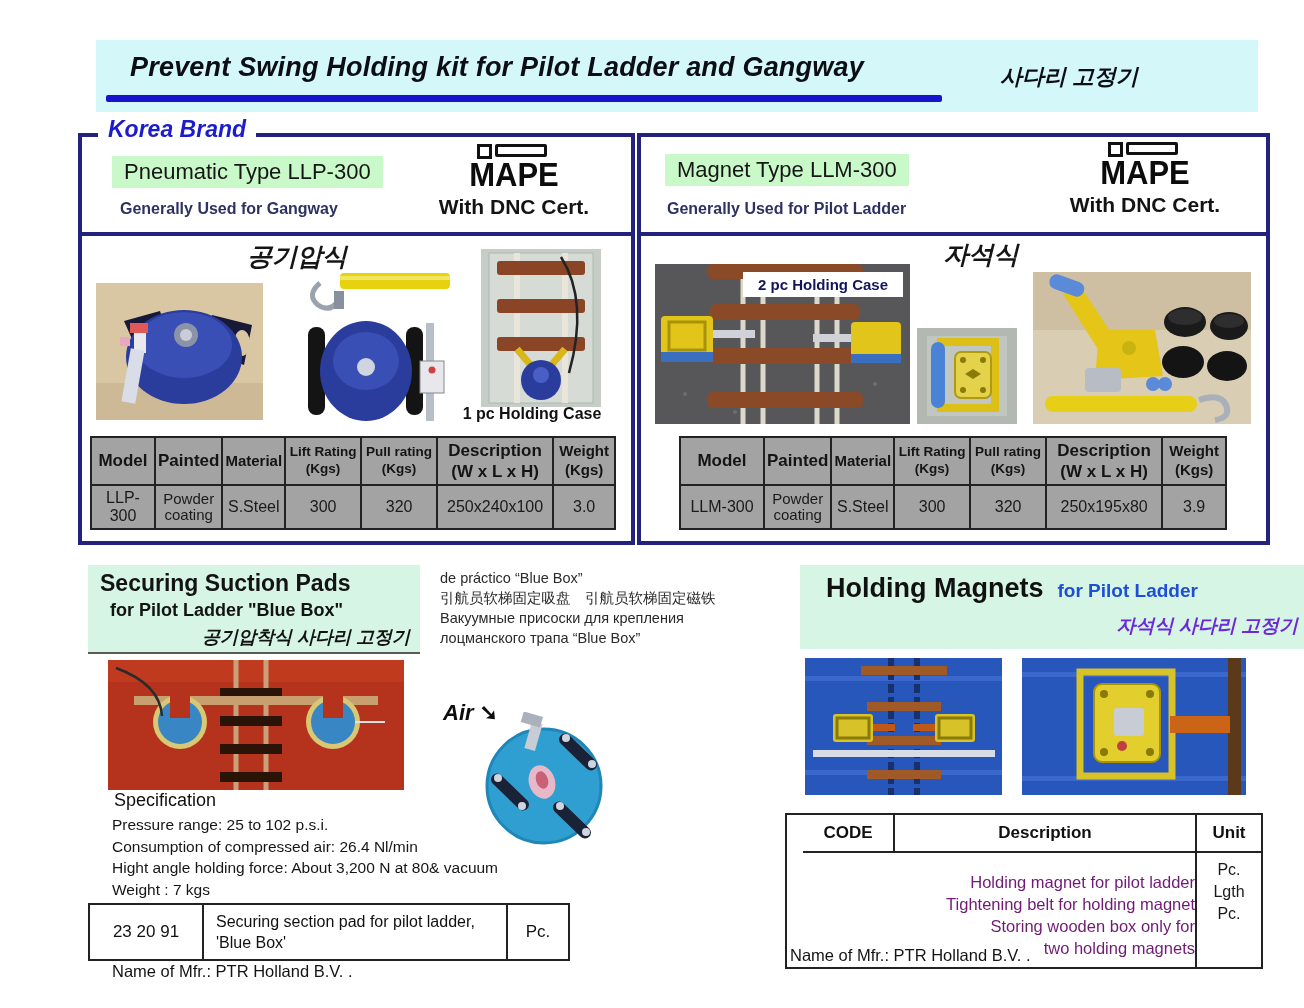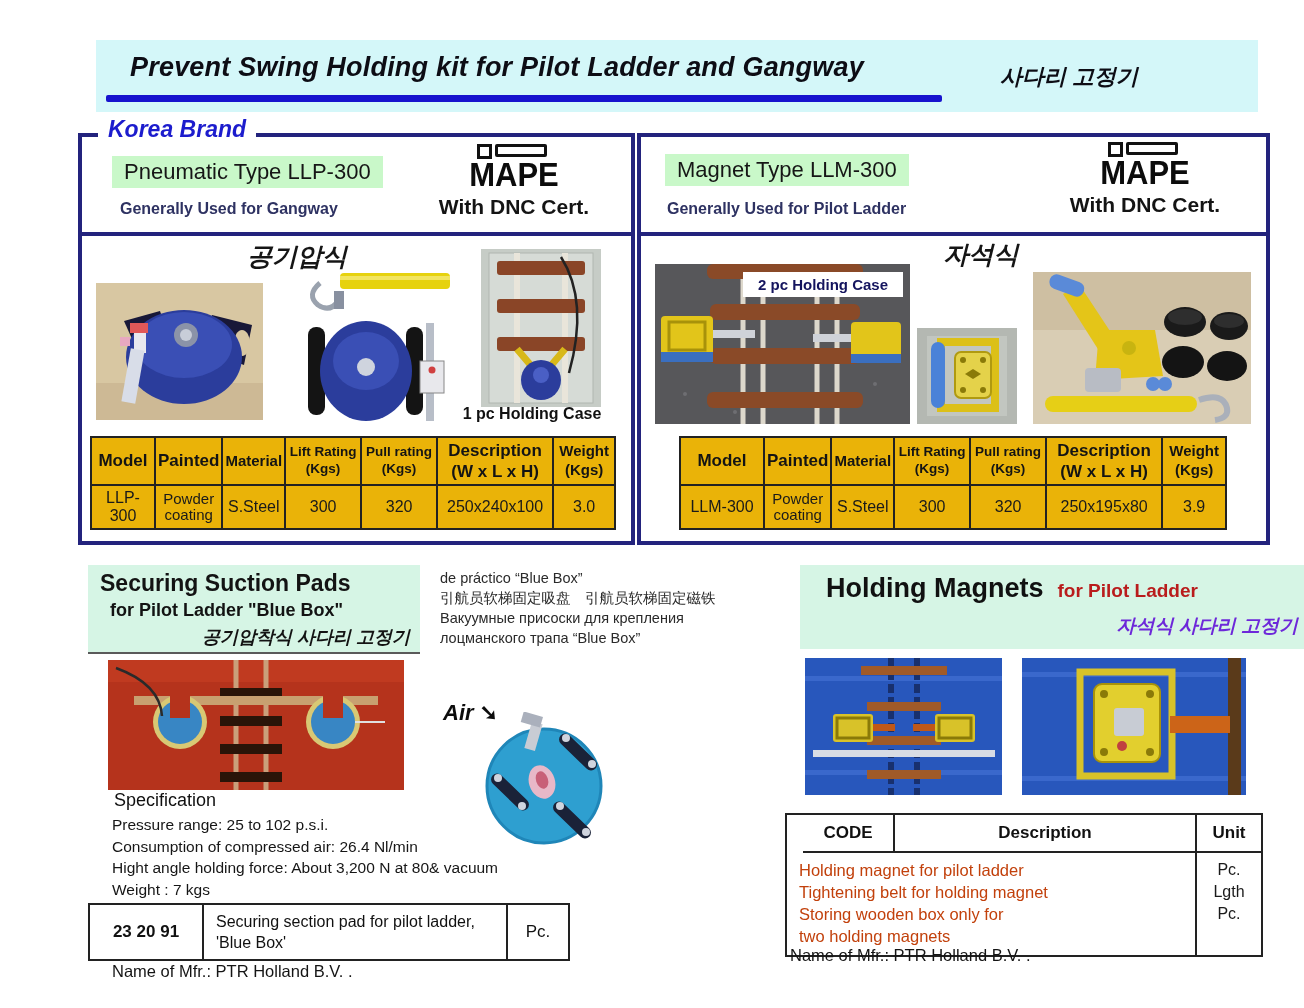--- a/index.html
+++ b/index.html
@@ -32,21 +32,21 @@
   .cert{font-size:21px;font-weight:bold;color:#141414;margin-top:5px;}
   .panel-body{position:relative;height:301px;}
   .kr-heading{position:absolute;font-size:25px;font-style:italic;font-weight:bold;color:#151515;}
   .case-caption{position:absolute;font-size:16px;font-weight:bold;color:#111;text-align:center;}
   .photo{position:absolute;overflow:hidden;}
   .photo svg{display:block;}
   .photo-label{position:absolute;background:#fff;color:#14145e;font-weight:bold;font-size:15px;
                text-align:center;line-height:25px;height:25px;}
 
   
-  table.spec{border-collapse:collapse;position:absolute;background:#eab308;}
+  table.spec{border-collapse:collapse;position:absolute;background:#a3a3a3;}
   table.spec th,table.spec td{border:2px solid #222;text-align:center;white-space:pre-line;padding:1px 2px;}
   table.spec th{font-size:13.5px;font-weight:bold;line-height:1.25;height:44px;color:#141414;}
   table.spec th.lg{font-size:17px;}
   table.spec th.md{font-size:15px;}
   table.spec td{font-size:16px;height:40px;color:#1a1a1a;line-height:1.1;}
   table.spec td.sm{font-size:15px;}
 
   
   .sec-head{background:#d6f5e5;}
   .sl-head{left:88px;top:565px;width:332px;height:87px;border-bottom:2px solid #5a5a5a;}
@@ -54,45 +54,45 @@
   .sl-t2{position:absolute;left:22px;top:35px;font-size:18px;font-weight:bold;color:#131313;}
   .sl-kr{position:absolute;right:10px;top:60px;font-size:18px;font-weight:bold;font-style:italic;color:#131313;}
   .translations{left:440px;top:568px;width:370px;font-size:14.5px;color:#2a2a2a;line-height:20px;}
   .translations div{white-space:nowrap;}
   .air-label{left:443px;top:700px;font-size:22px;font-weight:bold;font-style:italic;color:#0c0c0c;}
   .air-arrow{font-style:normal;font-size:22px;margin-left:6px;}
   .spec-title{left:114px;top:790px;font-size:18px;color:#101010;}
   .spec-lines{left:112px;top:814px;font-size:15.5px;color:#161616;line-height:21.5px;}
   .order-tbl{left:88px;top:903px;width:478px;height:54px;border:2px solid #222;display:flex;background:#fff;}
   .oc{display:flex;align-items:center;justify-content:center;}
-  .oc-code{width:112px;border-right:2px solid #222;font-size:17px;font-weight:bold;}
+  .oc-code{width:112px;border-right:2px solid #222;font-size:17px;font-weight:normal;}
   .oc-desc{flex:1;border-right:2px solid #222;font-size:16px;justify-content:flex-start;
            padding-left:12px;white-space:pre-line;line-height:21px;}
   .oc-unit{width:60px;font-size:17px;}
   .mfr{font-size:16.5px;color:#141414;}
   .mfr-l{left:112px;top:962px;}
   .mfr-r{left:790px;top:946px;}
 
   
   .sr-head{left:800px;top:565px;width:542px;height:84px;}
   .sr-line1{position:absolute;left:26px;top:8px;display:flex;align-items:baseline;}
   .sr-t1{font-size:27px;font-weight:bold;color:#111;}
-  .sr-t2{font-size:19px;font-weight:bold;color:#b91c1c;margin-left:14px;}
+  .sr-t2{font-size:19px;font-weight:bold;color:#1d4ed8;margin-left:14px;}
   .sr-kr{position:absolute;right:44px;top:48px;font-size:19px;font-weight:bold;font-style:italic;color:#6d28d9;}
 
   .mag-tbl{left:785px;top:813px;width:474px;border:2px solid #222;background:#fff;}
   .mag-head{display:flex;border-bottom:2px solid #222;height:36px;margin-left:16px;}
   .mag-head>div{display:flex;align-items:center;justify-content:center;font-weight:bold;font-size:17px;}
   .mh-code{width:90px;border-right:2px solid #222;}
   .mh-desc{flex:1;border-right:2px solid #222;}
   .mh-unit{width:64px;}
   .mag-body{display:flex;}
   .mb-col div{line-height:22px;height:22px;white-space:nowrap;}
   .mb-code{width:90px;border-right:2px solid #222;text-align:right;padding:6px 8px 8px 0;font-weight:bold;font-size:17px;}
-  .mb-desc{flex:1;border-right:2px solid #222;padding:6px 0 8px 12px;font-size:16.5px;color:#c2410c;}
+  .mb-desc{flex:1;border-right:2px solid #222;padding:18px 0 8px 12px;font-size:16.5px;color:#701a75;text-align:right;}
   .mb-unit{width:64px;text-align:center;padding:6px 0 8px 0;font-size:16px;color:#1a1a1a;}
 </style>
 </head>
 <body>
 
 <div class="page">
 
   <div class="abs band"></div>
   <div class="abs main-title">Prevent Swing Holding kit for Pilot Ladder and Gangway</div>
   <div class="abs title-underline"></div>

